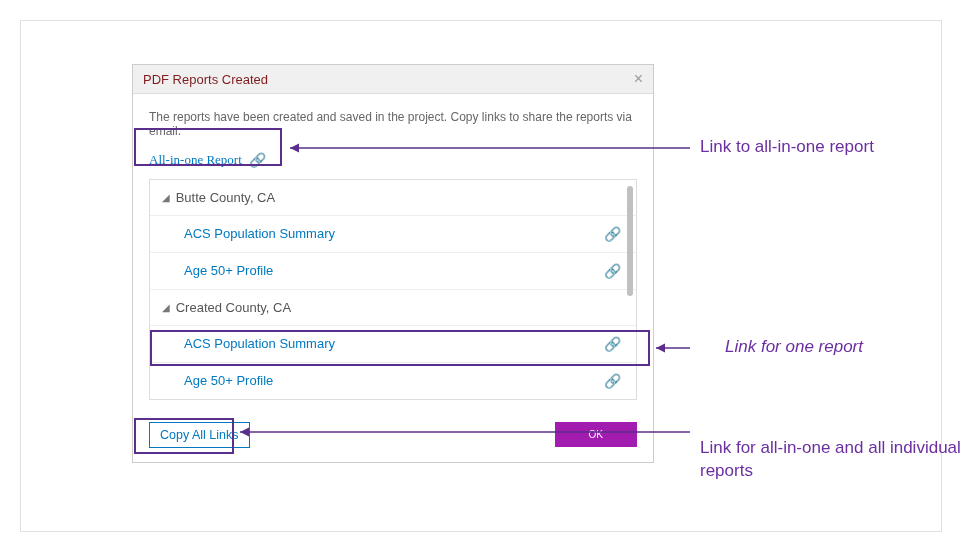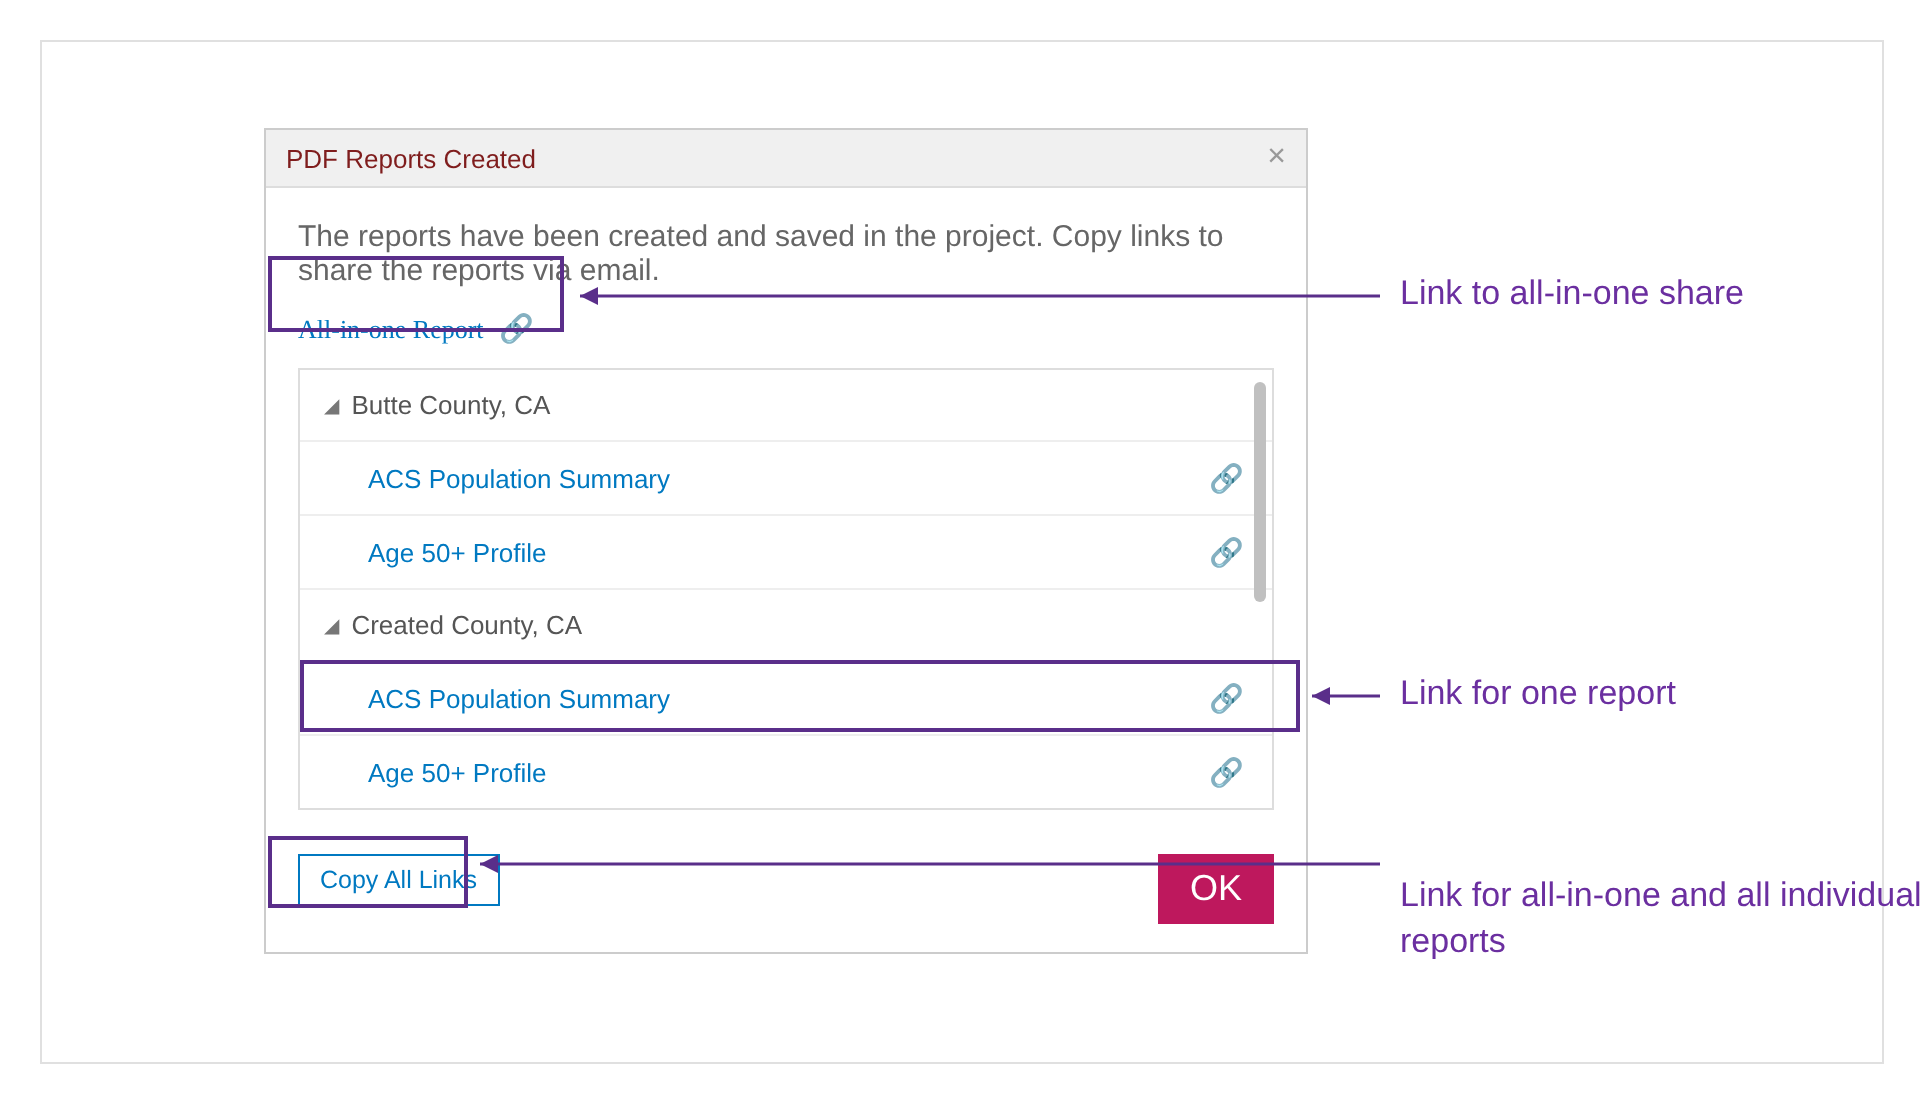--- a/index.html
+++ b/index.html
@@ -41,21 +41,21 @@
     .close-btn {
       color: #999;
       font-size: 16px;
       cursor: pointer;
       line-height: 1;
     }
     .dialog-body {
       padding: 16px 16px 12px 16px;
     }
     .description {
-      font-size: 15px;
+      font-size: 12px;
       color: #666;
       margin-bottom: 12px;
     }
     .all-in-one-row {
       display: inline-flex;
       align-items: center;
       gap: 8px;
       margin-bottom: 10px;
       font-family: Liberation Serif, serif;
     }
@@ -118,36 +118,36 @@
     }
     .copy-all-btn {
       border: 1px solid #0079c1;
       color: #0079c1;
       background: #fff;
       font-size: 12.5px;
       padding: 5px 10px;
       cursor: pointer;
     }
     .ok-btn {
-      background: #be185d;
+      background: #a21caf;
       color: #fff;
       border: none;
-      font-size: 18px;
-      padding: 7px 16px;
+      font-size: 10px;
+      padding: 7px 34px;
       cursor: pointer;
     }
     
     .annotation {
       position: absolute;
       color: #6b2fa0;
       font-size: 17px;
       line-height: 1.35;
     }
     .ann1 { left: 700px; top: 136px; }
-    .ann2 { left: 700px; top: 336px; }
+    .ann2 { left: 725px; top: 336px; font-style: italic; }
     .ann3 { left: 700px; top: 418px; margin-top: 19px; }
     
     .highlight {
       position: absolute;
       border: 2px solid #5a2e8a;
       pointer-events: none;
     }
     .hl-allinone { left: 134px; top: 128px; width: 148px; height: 38px; }
     .hl-onereport { left: 150px; top: 330px; width: 500px; height: 36px; }
     .hl-copyall { left: 134px; top: 418px; width: 100px; height: 36px; }
@@ -210,21 +210,21 @@
   <div class="dialog-footer">
     <button class="copy-all-btn">Copy All Links</button>
     <button class="ok-btn">OK</button>
   </div>
 </div>
 
 <div class="highlight hl-allinone"></div>
 <div class="highlight hl-onereport"></div>
 <div class="highlight hl-copyall"></div>
 
-<div class="annotation ann1">Link to all-in-one share</div>
+<div class="annotation ann1">Link to all-in-one report</div>
 <div class="annotation ann2">Link for one report</div>
 <div class="annotation ann3">Link for all-in-one and all individual reports</div>
 
 <svg class="arrows">
   <defs>
     <marker id="arrowhead" markerWidth="8" markerHeight="8" refX="6" refY="3" orient="auto">
       <path d="M0,0 L6,3 L0,6 Z" fill="#5a2e8a"></path>
     </marker>
   </defs>
   <line x1="690" y1="148" x2="290" y2="148" stroke="#5a2e8a" stroke-width="1.5" marker-end="url(#arrowhead)"></line>

